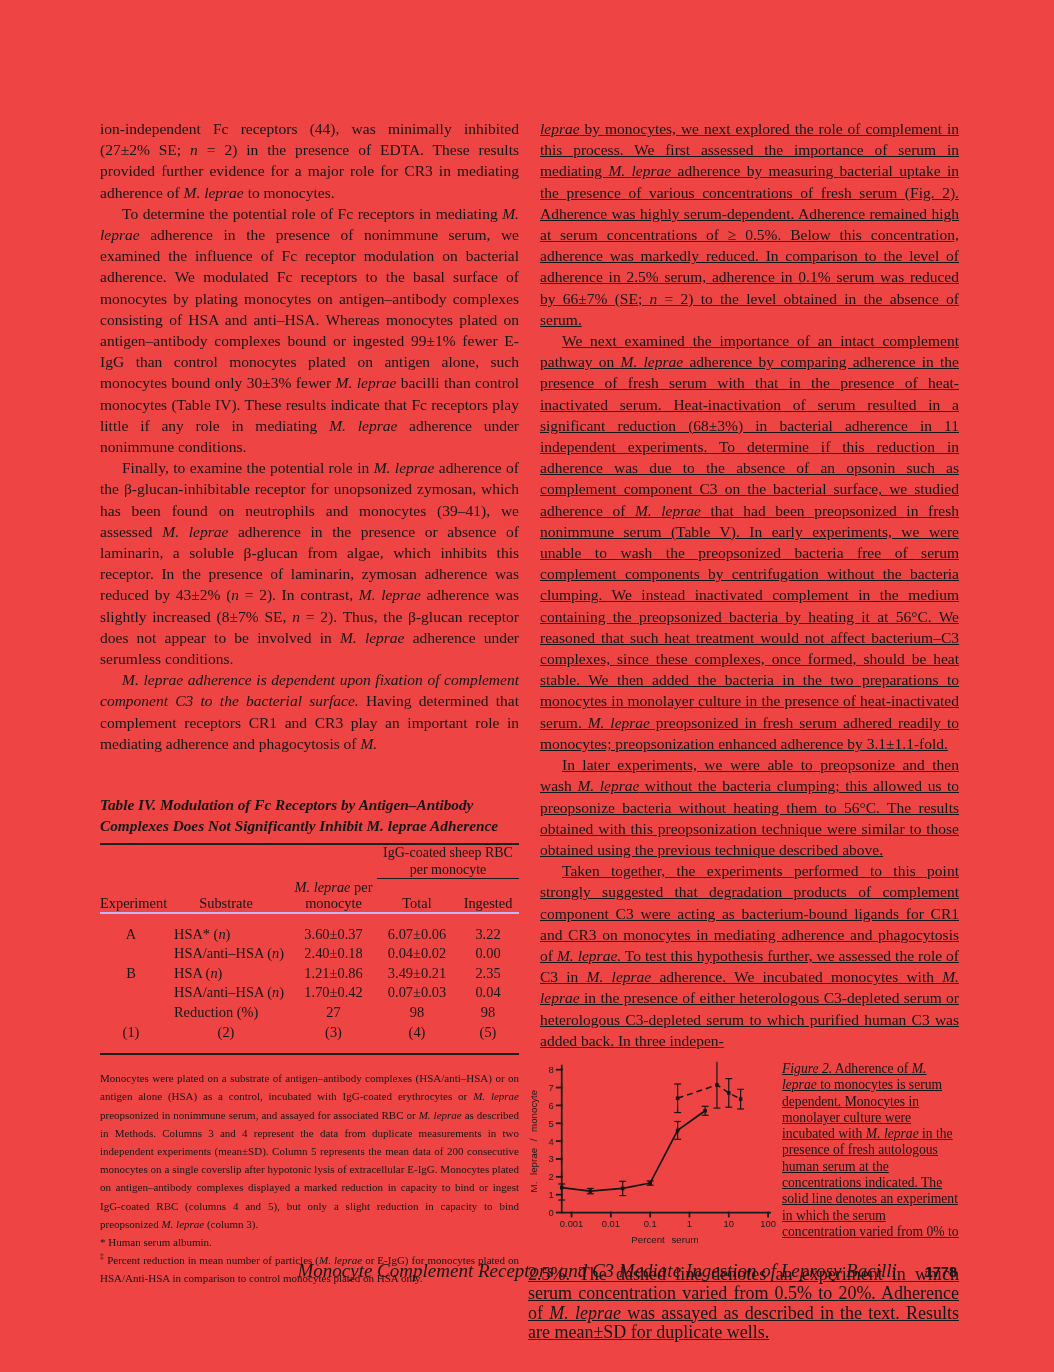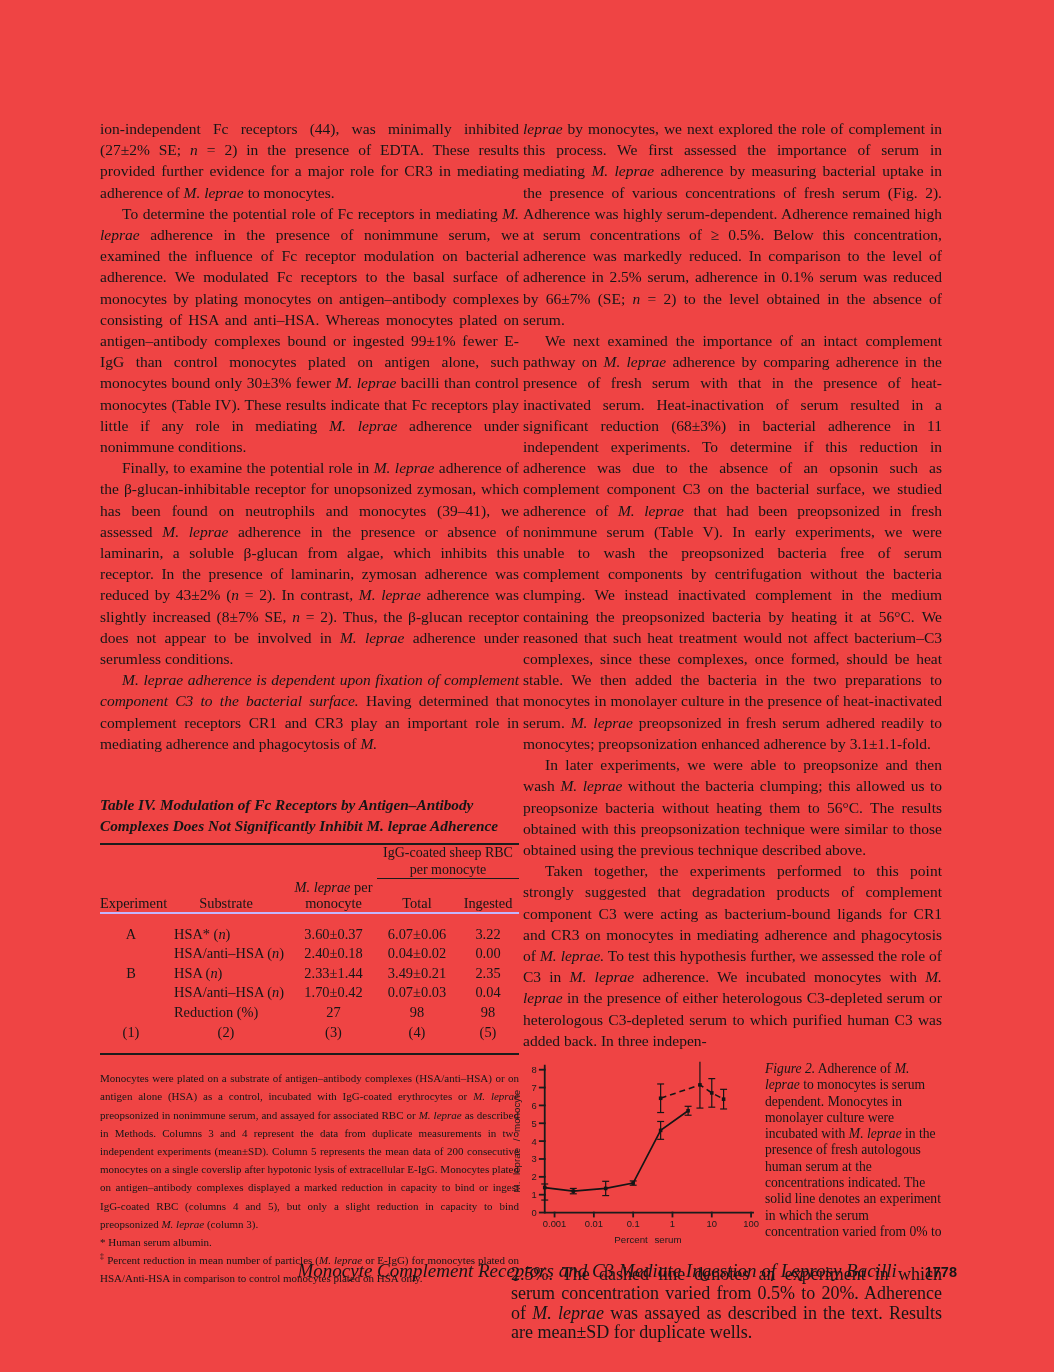--- a/index.html
+++ b/index.html
@@ -4,21 +4,21 @@
 <style>
   html,body{margin:0;padding:0;background:#ffffff;}
   .page{
     position:relative;width:1054px;height:1372px;background:#ef4444;
     font-family:"Liberation Serif","DejaVu Serif",serif;color:#161616;
     overflow:hidden;
   }
   .col{position:absolute;top:118px;width:419px;text-align:justify;
        font-size:15.5px;line-height:21.2px;}
   .col-left{left:100px;}
-  .col-right{left:523px;}
+  .col-right{left:540px;text-decoration:underline;}
   p.para{margin:0;}
   p.indent{text-indent:22px;}
   sup{line-height:0;font-size:70%;}
 
   
   .table-block{margin-top:40px;}
   .table-title{font-style:italic;font-size:15.3px;line-height:21px;
                margin:0 0 7px 0;text-align:left;font-weight:bold;}
   table.data{width:100%;table-layout:fixed;border-collapse:collapse;
              font-size:14.4px;border-top:2px solid #1c1c1c;
@@ -107,21 +107,21 @@
           <tr>
             <td></td>
             <td class="sub">HSA/anti–HSA (<i>n</i>)</td>
             <td>2.40±0.18</td>
             <td>0.04±0.02</td>
             <td>0.00</td>
           </tr>
           <tr>
             <td>B</td>
             <td class="sub">HSA (<i>n</i>)</td>
-            <td>2.33±1.44</td>
+            <td>1.21±0.86</td>
             <td>3.49±0.21</td>
             <td>2.35</td>
           </tr>
           <tr>
             <td></td>
             <td class="sub">HSA/anti–HSA (<i>n</i>)</td>
             <td>1.70±0.42</td>
             <td>0.07±0.03</td>
             <td>0.04</td>
           </tr>

